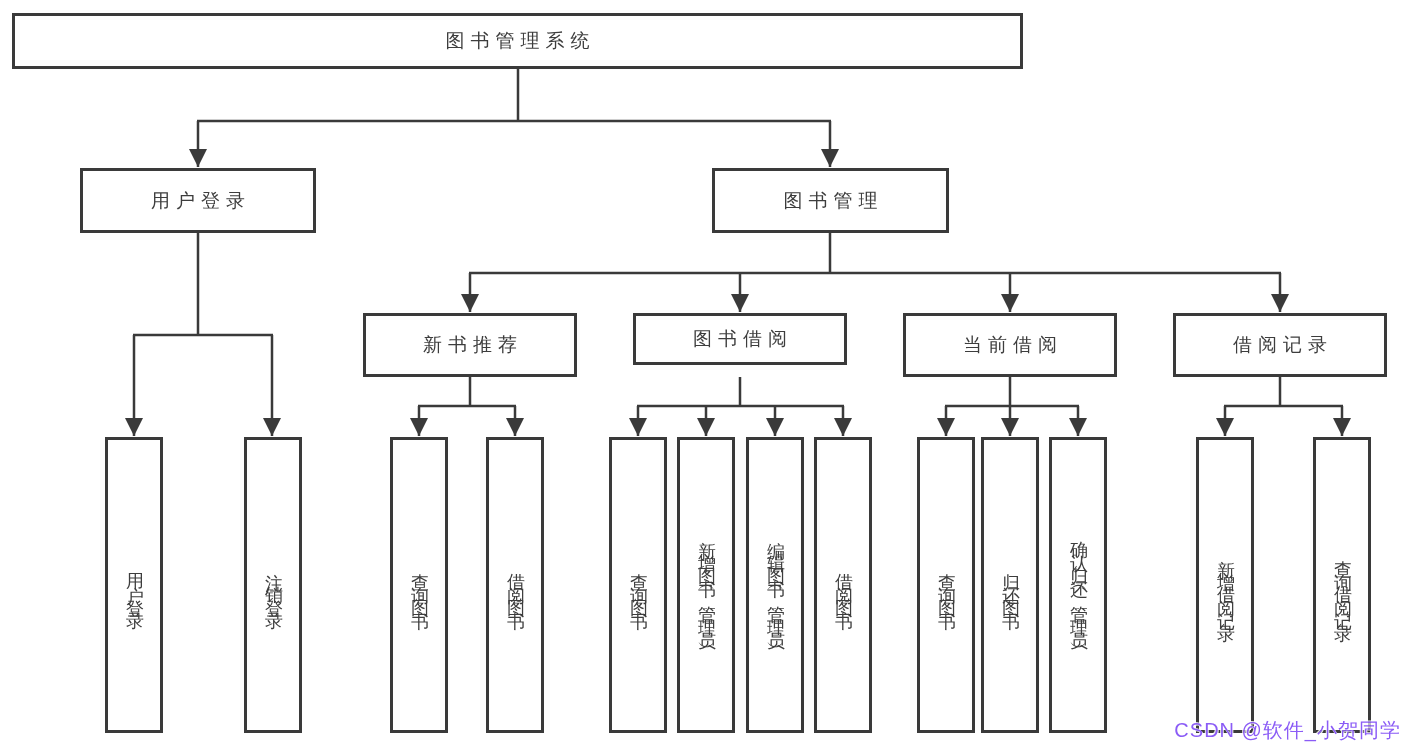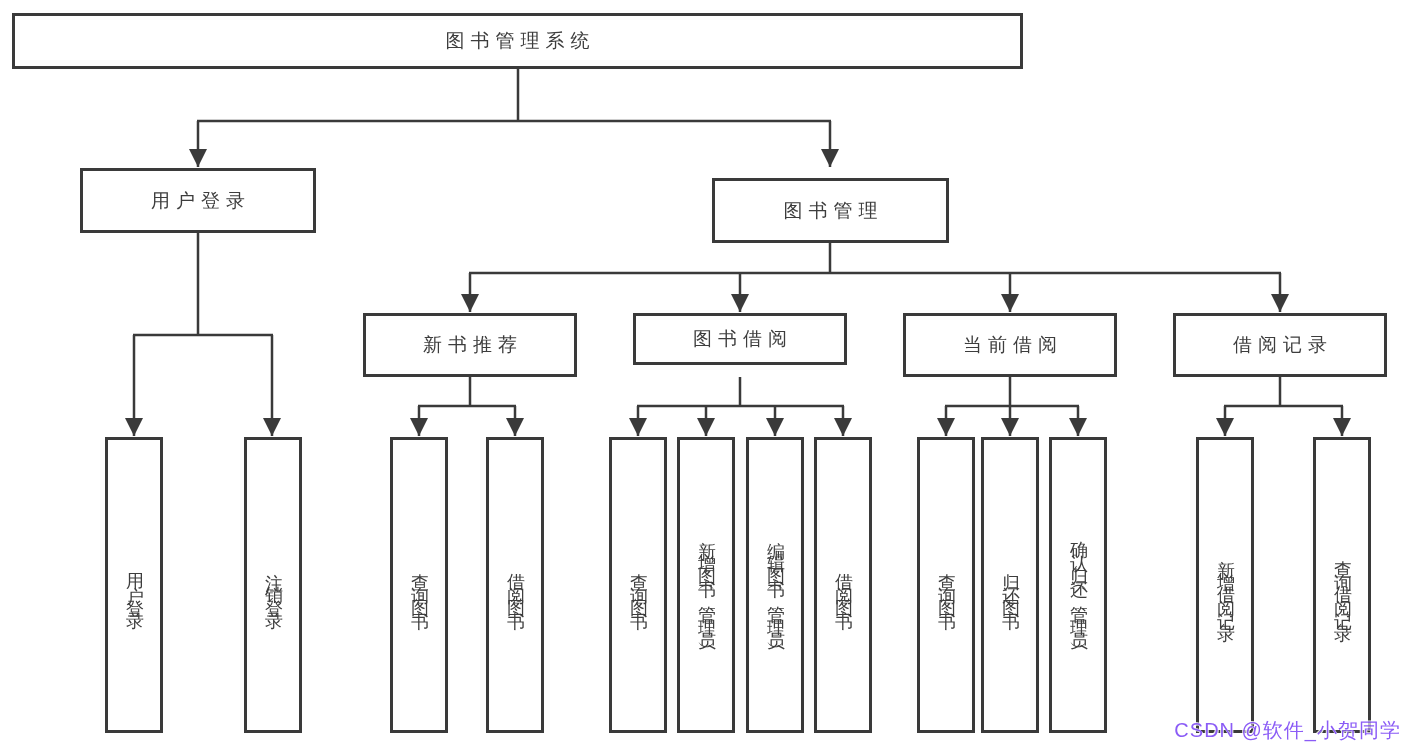--- a/index.html
+++ b/index.html
@@ -122,21 +122,21 @@
     </g>
   </svg>
 
   <div class="hbox" style="left:12px; top:13px; width:1011px; height:56px;">
     <span>图书管理系统</span>
   </div>
 
   <div class="hbox" style="left:80px; top:168px; width:236px; height:65px;">
     <span>用户登录</span>
   </div>
-  <div class="hbox" style="left:712px; top:178px; width:237px; height:65px;">
+  <div class="hbox" style="left:712px; top:168px; width:237px; height:65px;">
     <span>图书管理</span>
   </div>
 
   <div class="hbox" style="left:363px; top:313px; width:214px; height:64px;font-family:Liberation Mono, monospace;">
     <span>新书推荐</span>
   </div>
   <div class="hbox" style="left:633px; top:313px; width:214px; height:52px;">
     <span>图书借阅</span>
   </div>
   <div class="hbox" style="left:1173px; top:313px; width:214px; height:64px;">

